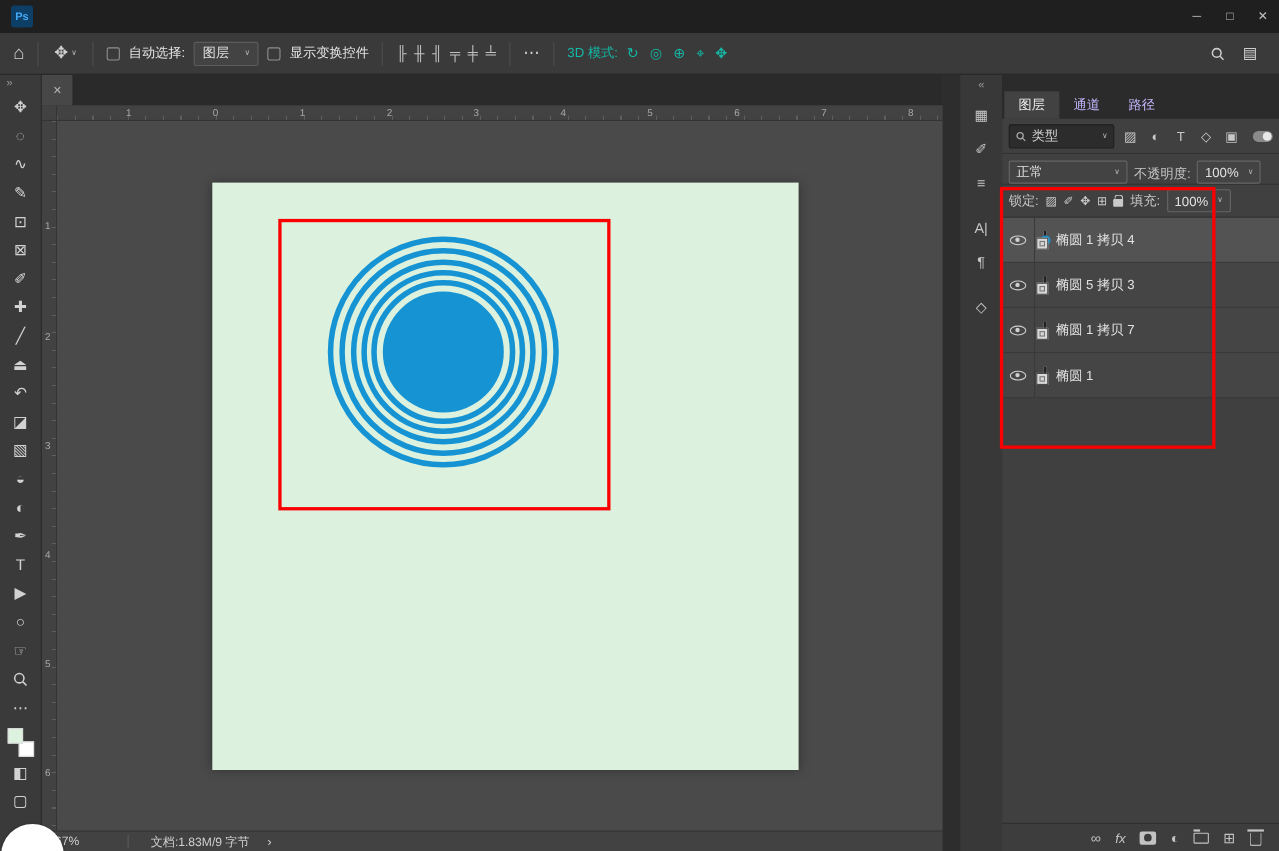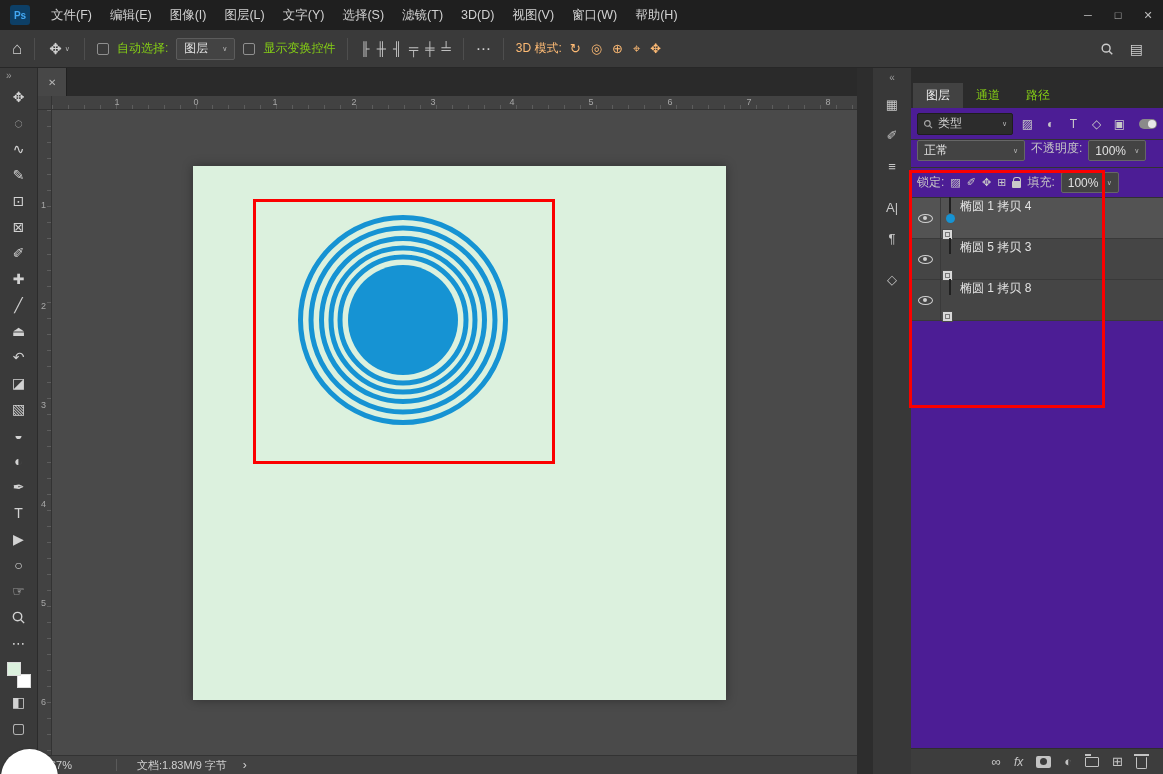--- a/index.html
+++ b/index.html
@@ -15,24 +15,24 @@
   .winbtn{width:30px;text-align:center;line-height:30px;color:#bdbdbd;font-size:11px}
 
   
   .optionsbar{position:absolute;left:0;top:30px;width:100%;height:38px;background:#3a3a3a;border-bottom:1px solid #272727;display:flex;align-items:center;gap:8px;padding:0 12px;z-index:9}
   .ob-icon{color:#d0d0d0;font-size:15px;line-height:1}
   .ob-home{font-size:17px}
   .ob-tool{display:flex;align-items:center;gap:3px;padding:0 2px}
   .caret{font-size:7px;color:#b5b5b5;line-height:1}
   .sep{width:1px;height:22px;background:#4e4e4e;margin:0 4px}
   .checkbox{width:12px;height:12px;border:1px solid #8f8f8f;border-radius:2px;flex:0 0 auto}
-  .ob-label{color:#84cc16;white-space:nowrap}
+  .ob-label{color:#e5e5e5;white-space:nowrap}
   .dropdown{height:22px;background:#434343;border:1px solid #5c5c5c;border-radius:2px;display:flex;align-items:center;gap:14px;padding:0 7px;color:#e0e0e0}
   .align-group{display:flex;gap:7px;color:#c0c0c0;font-size:13px}
-  .dim{color:#fdba74}
+  .dim{color:#14b8a6}
   .mode3d-group{display:flex;gap:10px;font-size:13px}
   .ob-right{margin-left:auto;display:flex;align-items:center;gap:16px;padding-right:8px;color:#d0d0d0;font-size:14px}
 
   
   .toolbar{position:absolute;left:0;top:68px;width:38px;height:706px;background:#3a3a3a;border-right:1px solid #2b2b2b;display:flex;flex-direction:column;align-items:center;padding-top:2px;z-index:8}
   .expand{color:#9a9a9a;font-size:10px;height:15px;align-self:flex-start;padding-left:6px}
   .tool{width:24px;height:24px;display:flex;align-items:center;justify-content:center;color:#d2d2d2;font-size:14px;margin-bottom:2px;line-height:1}
   .swatches{position:relative;width:26px;height:26px;margin:5px 0 2px}
   .swatch{position:absolute;width:14px;height:14px;border:1px solid #dcdcdc}
   .swatch.fg{left:1px;top:0;z-index:2}
@@ -63,40 +63,40 @@
 
   
   .rightdock{position:absolute;left:857px;top:68px;width:306px;height:706px;background:#2d2d2d}
   .dockstrip{position:absolute;left:16px;top:0;width:38px;height:100%;background:#383838;display:flex;flex-direction:column;align-items:center;padding-top:4px;gap:9px}
   .dock-collapse{color:#9a9a9a;font-size:10px;height:12px}
   .dockicon{width:24px;height:22px;display:flex;align-items:center;justify-content:center;color:#c6c6c6;font-size:13px;line-height:1}
   .gaptop{margin-top:10px}
 
   .panel{position:absolute;left:54px;top:0;right:0;height:100%;background:#2b2b2b}
   .ptabs{position:absolute;left:2px;top:15px;height:25px;display:flex;z-index:2}
-  .ptab{padding:0 13px;line-height:25px;color:#84cc16}
+  .ptab{padding:0 13px;line-height:25px;color:#c4b5fd}
   .ptab.active{background:#424242;color:#ececec}
-  .pbody{position:absolute;top:40px;left:0;right:0;bottom:0;background:#4c1d95}
+  .pbody{position:absolute;top:40px;left:0;right:0;bottom:0;background:#404040}
   .filterrow{display:flex;align-items:center;gap:6px;padding:0 6px;height:32px;border-bottom:1px solid #323232}
   .searchbox{width:96px;height:22px;background:#2c2c2c;border:1px solid #1e1e1e;border-radius:2px;display:flex;align-items:center;gap:5px;padding:0 5px;color:#d5d5d5}
   .searchbox .caret{margin-left:auto}
   .ficon{width:17px;text-align:center;color:#c8c8c8;font-size:12px}
   .pill{margin-left:auto;width:18px;height:10px;border-radius:5px;background:#8a8a8a;position:relative}
   .pill::after{content:"";position:absolute;right:1px;top:1px;width:8px;height:8px;border-radius:50%;background:#e8e8e8}
-  .blendrow{display:flex;align-items:flex-start;gap:6px;padding:0 6px;height:28px;border-bottom:1px solid #323232}
+  .blendrow{display:flex;align-items:flex-end;gap:6px;padding:0 6px;height:28px;border-bottom:1px solid #323232}
   .pselect{height:21px;background:#434343;border:1px solid #666;border-radius:2px;display:flex;align-items:center;padding:0 6px;color:#e0e0e0}
   .pselect .caret{margin-left:auto;padding-left:6px}
   .blendsel{width:108px}
   .valsel{width:58px}
   .plabel{color:#c6c6c6;white-space:nowrap}
   .lockrow{display:flex;align-items:center;gap:6px;padding:0 6px;height:30px;border-bottom:1px solid #313131}
   .lg{font-size:11px;color:#c8c8c8}
   .locki{width:9px;height:7px;background:#c9c9c9;border-radius:1px;position:relative;margin-top:4px}
   .locki::before{content:"";position:absolute;left:1px;top:-4px;width:6px;height:5px;border:1.5px solid #c9c9c9;border-bottom:none;border-radius:3px 3px 0 0}
-  .lrow{display:flex;height:41px;background:#454545;border-bottom:1px solid #393939}
+  .lrow{display:flex;align-items:center;height:41px;background:#454545;border-bottom:1px solid #393939}
   .lrow.selected{background:#535353}
   .eyecell{width:30px;align-self:stretch;display:flex;align-items:center;justify-content:center;border-right:1px solid #3a3a3a}
   .eye{width:15px;height:9px;border:1px solid #cfcfcf;border-radius:50%;position:relative}
   .eye::after{content:"";position:absolute;left:4px;top:1.5px;width:4px;height:4px;border-radius:50%;background:#cfcfcf}
   .thumbwrap{margin:0 9px 0 8px;position:relative;flex:0 0 auto}
   .thumb{width:38px;height:31px;border:1px solid #202020;background-color:#fff;background-image:linear-gradient(45deg,#c8c8c8 25%,transparent 25% 75%,#c8c8c8 75%),linear-gradient(45deg,#c8c8c8 25%,transparent 25% 75%,#c8c8c8 75%);background-size:8px 8px;background-position:0 0,4px 4px}
   .thumb.solid{background-image:none}
   .tdot{position:absolute;left:50%;top:50%;width:9px;height:9px;margin:-4.5px 0 0 -4.5px;border-radius:50%}
   .tbadge{position:absolute;right:-2px;bottom:-2px;width:11px;height:11px;background:#d8d8d8;border:1px solid #4a4a4a}
   .tbadge::after{content:"";position:absolute;left:2px;top:2px;right:2px;bottom:2px;border:1px solid #777}
@@ -113,33 +113,20 @@
   .trashicon::before{content:"";position:absolute;left:-3px;top:-3px;width:15px;height:2px;background:#c3c3c3}
   .panel-redbox{position:absolute;left:52px;top:102px;width:196px;height:238px;border:3px solid #fb0000;z-index:6;pointer-events:none}
 
   .reccircle{position:absolute;left:1px;top:749px;width:57px;height:57px;border-radius:50%;background:#fff;z-index:40;box-shadow:0 1px 3px rgba(0,0,0,.4)}
 </style>
 </head>
 <body>
 
 <div class="titlebar">
   <div class="ps-logo">Ps</div>
-  <nav class="menubar">
-    <span class="menu">文件(F)</span>
-    <span class="menu">编辑(E)</span>
-    <span class="menu">图像(I)</span>
-    <span class="menu">图层(L)</span>
-    <span class="menu">文字(Y)</span>
-    <span class="menu">选择(S)</span>
-    <span class="menu">滤镜(T)</span>
-    <span class="menu">3D(D)</span>
-    <span class="menu">视图(V)</span>
-    <span class="menu">窗口(W)</span>
-    <span class="menu">帮助(H)</span>
-  </nav>
   <div class="wincontrols">
     <span class="winbtn">─</span>
     <span class="winbtn">□</span>
     <span class="winbtn">✕</span>
   </div>
 </div>
 
 <div class="optionsbar">
   <span class="ob-icon ob-home">⌂</span>
   <span class="sep"></span>
@@ -351,21 +338,31 @@
         <span class="lname">椭圆 5 拷贝 3</span>
       </div>
       <div class="lrow">
         <span class="eyecell">
             <span class="eye"></span>
           </span>
         <span class="thumbwrap">
           <span class="thumb"></span>
           <span class="tbadge"></span>
         </span>
-        <span class="lname">椭圆 1 拷贝 8</span>
+        <span class="lname">椭圆 1 拷贝 7</span>
+      </div>
+      <div class="lrow">
+        <span class="eyecell">
+            <span class="eye"></span>
+          </span>
+        <span class="thumbwrap">
+          <span class="thumb"></span>
+          <span class="tbadge"></span>
+        </span>
+        <span class="lname">椭圆 1</span>
       </div>
 
       <div class="pbottom">
         <span class="bicon">∞</span>
         <span class="bicon fx">fx</span>
         <span class="maskicon"></span>
         <span class="bicon">◐</span>
         <span class="foldericon"></span>
         <span class="bicon">⊞</span>
         <span class="trashicon"></span>

